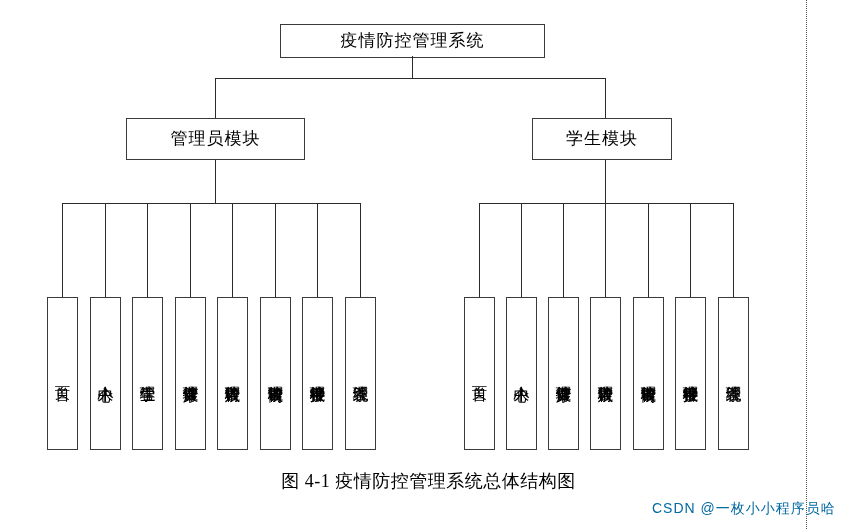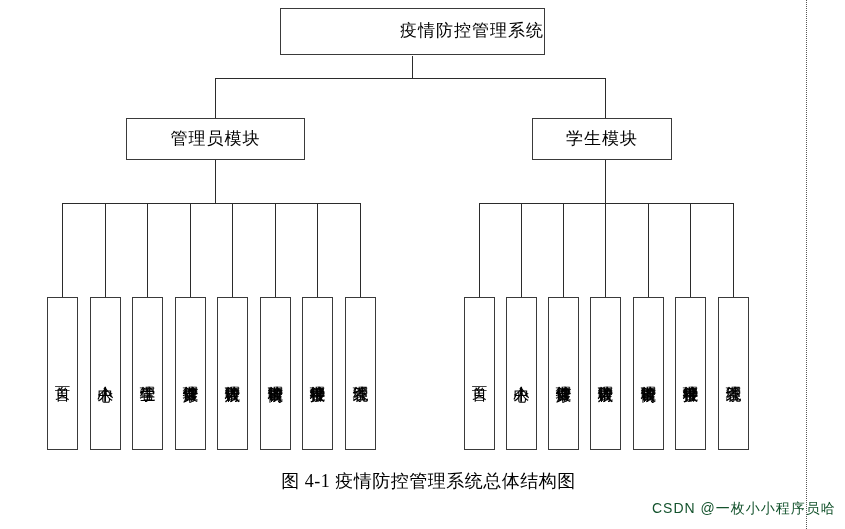--- a/index.html
+++ b/index.html
@@ -69,41 +69,41 @@
     font-size: 18px;
     color: #000000;
     letter-spacing: 0.5px;
     margin-left: 12px;
   }
 
   
   .watermark {
     position: absolute;
     font-size: 14px;
-    color: #14532d;
+    color: #0369a1;
     letter-spacing: 1px;
     white-space: nowrap;
     user-select: none;
   }
 
   
   .page-rule {
     position: absolute;
     top: 0;
     bottom: 0;
     width: 0;
     border-left: 1px dotted #555555;
   }
 </style>
 </head>
 <body>
 
 <div id="canvas">
 
-  <div class="node node-root" style="left:280px; top:8px; width:265px; height:47px;justify-content:flex-end;">
+  <div class="node node-root" style="left:280px; top:24px; width:265px; height:34px;">
     <span>疫情防控管理系统</span>
   </div>
 
   <div class="line vline" style="left:412px; top:56px; height:23px;"></div>
   <div class="line hline" style="left:215px; top:78px; width:390px;"></div>
   <div class="line vline" style="left:215px; top:78px; height:40px;"></div>
   <div class="line vline" style="left:605px; top:78px; height:40px;"></div>
 
   <div class="node node-module" style="left:532px; top:118px; width:140px; height:42px;">
     <span>学生模块</span>

